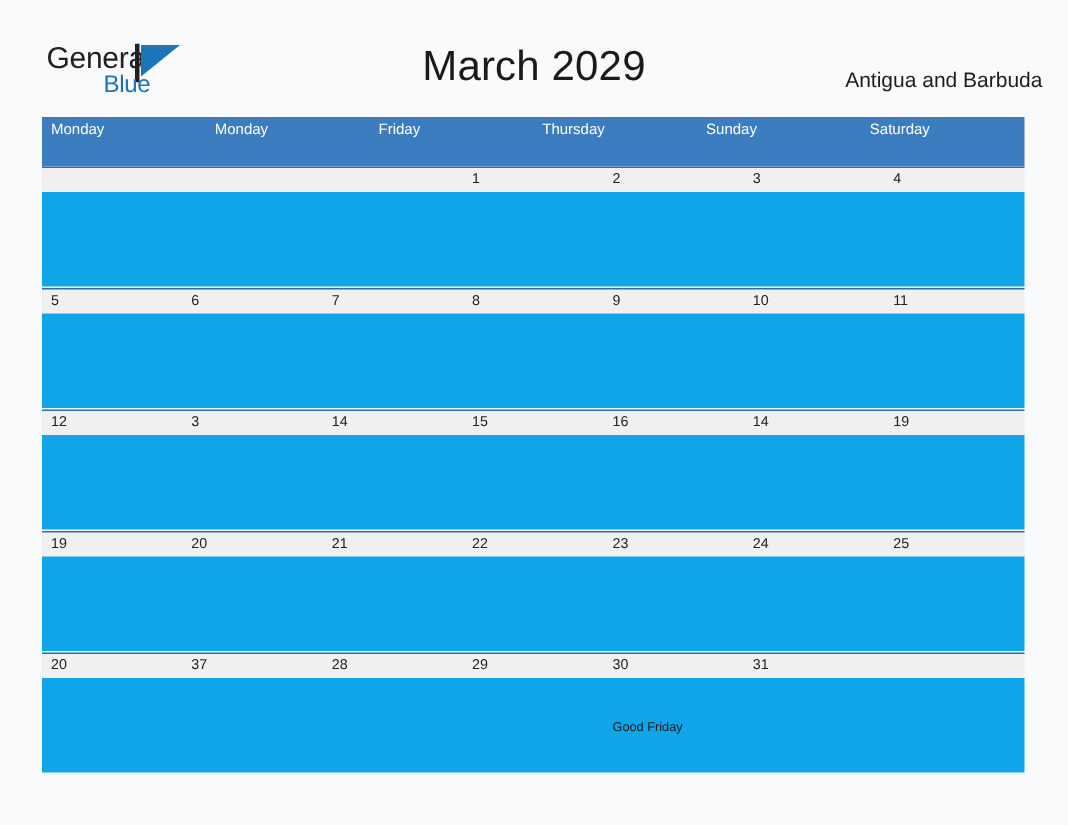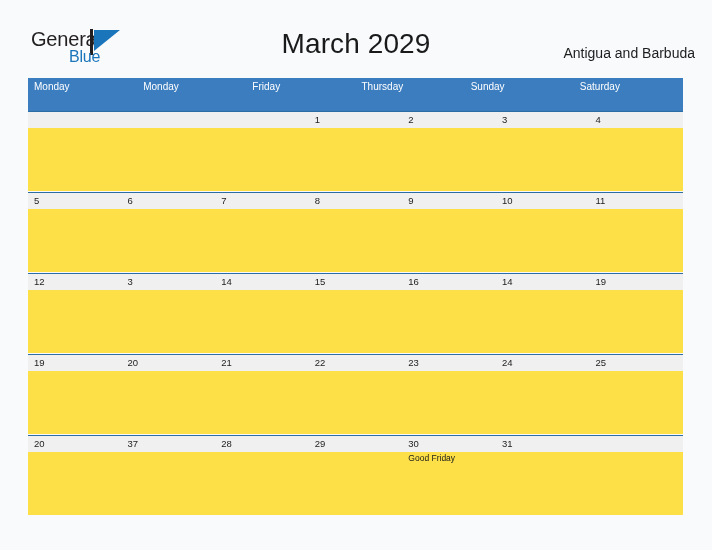--- a/index.html
+++ b/index.html
@@ -124,21 +124,22 @@
     border-top: 1px solid #2e6da4;
     box-sizing: border-box;
   }
   .week-row:first-of-type .date-band {
     border-top: 1px solid #2e6da4;
   }
   .body-band {
     display: flex;
     width: 100%;
     height: 63px;
-    background: #fde047;
+    background: #0ea5e9;
+    align-items: center;
   }
 
   .date-cell {
     flex: 1 1 0;
     min-width: 0;
     font-size: 9.5px;
     color: #222222;
     line-height: 16px;
     padding-left: 6px;
     box-sizing: border-box;

